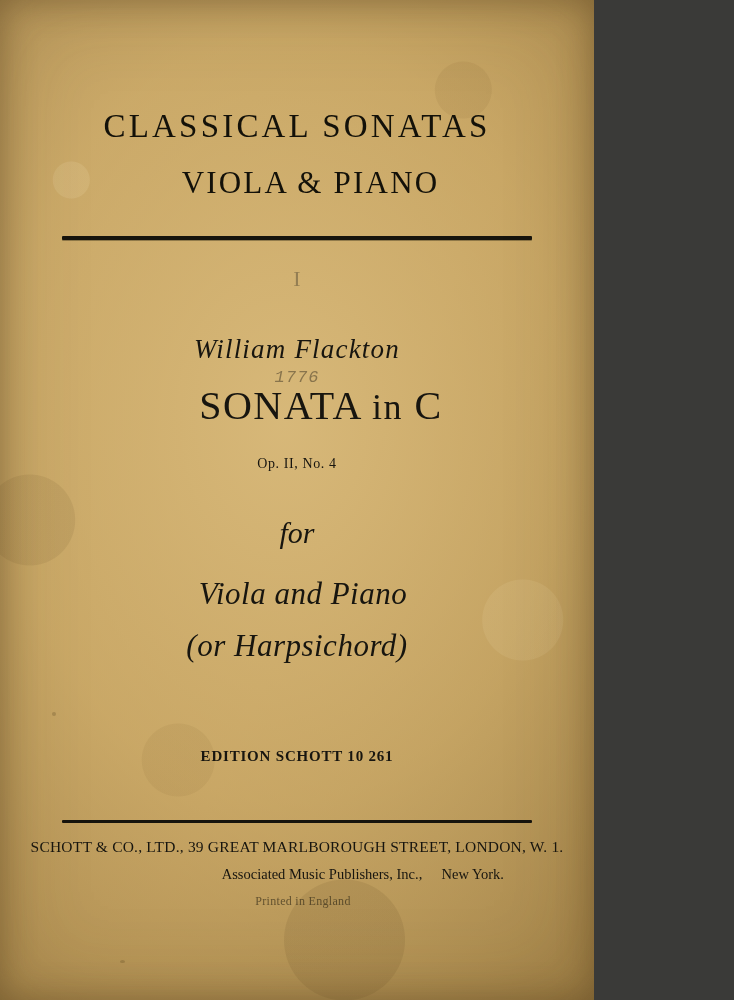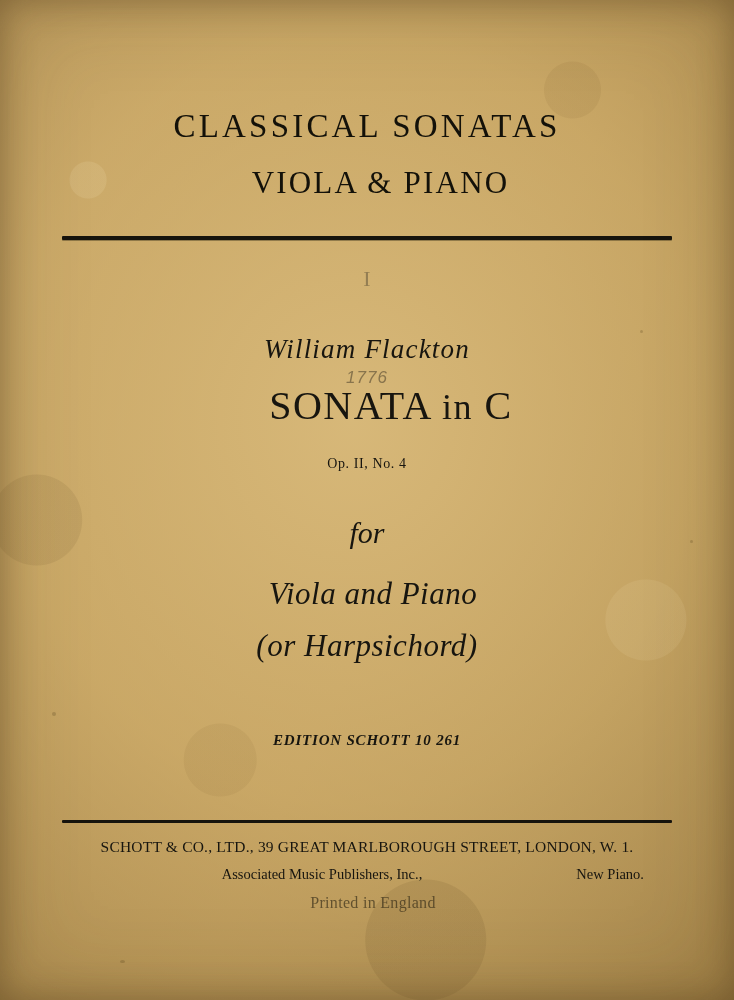--- a/index.html
+++ b/index.html
@@ -2,21 +2,21 @@
 <html><head>
 <meta charset="utf-8">
 <style>
   html, body {
     margin: 0;
     padding: 0;
     background: #3a3a38;
   }
   #page {
     position: relative;
-    width: 734px;
+    width: 594px;
     height: 1000px;
     overflow: hidden;
     background: #22c55e;
     font-family: "Liberation Serif", serif;
   }
   
   #paper {
     position: absolute;
     inset: 0;
     background:
@@ -93,21 +93,21 @@
     color: rgba(70,62,45,0.45);
     font-family: "Liberation Serif", serif;
   }
   .pencil-date {
     position: absolute;
     top: 368px;
     left: 0; right: 0;
     font-size: 17px;
     color: rgba(72,62,42,0.55);
     font-style: italic;
-    font-family: Liberation Sans, sans-serif;
+    font-family: Liberation Mono, monospace;
     letter-spacing: 1px;
   }
 
   .composer {
     position: absolute;
     left: 0; right: 0;
     top: 334px;
     font-size: 27px;
     font-style: italic;
     letter-spacing: 1.2px;
@@ -152,25 +152,24 @@
     left: 0; right: 0;
     top: 628px;
     font-size: 31px;
     font-style: italic;
     letter-spacing: 0.5px;
   }
 
   .edition {
     position: absolute;
     left: 0; right: 0;
-    top: 732px;
+    top: 748px;
     font-size: 15px;
     font-weight: bold;
     letter-spacing: 0.8px;
-    font-style: italic;
   }
 
   .publisher {
     position: absolute;
     left: 0; right: 0;
     top: 838px;
     font-size: 15.5px;
     letter-spacing: 0.2px;
   }
   .publisher .bold { font-weight: normal; margin-top: 44px; }
@@ -185,21 +184,21 @@
   .newyork {
     position: absolute;
     right: 90px;
     top: 866px;
     font-size: 14.5px;
   }
   .printed {
     position: absolute;
     left: 12px; right: 0;
     top: 894px;
-    font-size: 16px;
+    font-size: 12px;
     color: rgba(40,34,18,0.62);
     letter-spacing: 0.3px;
     text-align: center;
   }
   
   .speck {
     position: absolute;
     background: rgba(70,52,20,0.22);
     border-radius: 50%;
     pointer-events: none;
@@ -239,21 +238,21 @@
 
     <div class="edition center">EDITION SCHOTT 10 261</div>
 
     <div class="rule" id="rule-bottom"></div>
 
     <div class="publisher center">
       <span class="bold">SCHOTT &amp; CO., LTD.,</span><span> 39 GREAT MARLBOROUGH STREET, LONDON, W. 1.</span>
     </div>
 
     <div class="assoc">Associated Music Publishers, Inc.,</div>
-    <div class="newyork">New Piano.</div>
+    <div class="newyork">New York.</div>
 
     <div class="printed center">Printed in England</div>
 
     <div class="speck" style="left:52px;  top:712px; width:4px;  height:4px;"></div>
     <div class="speck" style="left:640px; top:330px; width:3px;  height:3px;"></div>
     <div class="speck" style="left:120px; top:960px; width:5px;  height:3px;"></div>
     <div class="speck" style="left:690px; top:540px; width:3px;  height:3px;"></div>
   </div>
 
   <div id="edges"></div>

